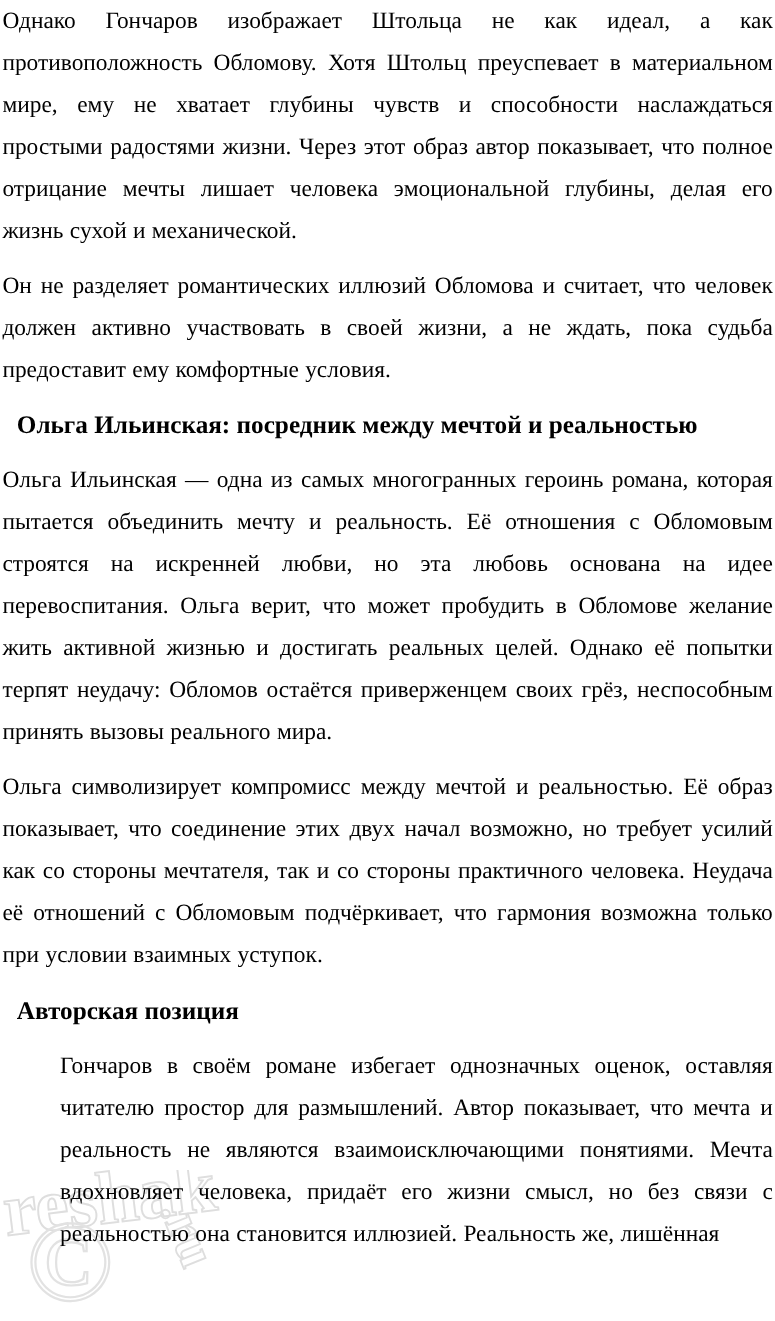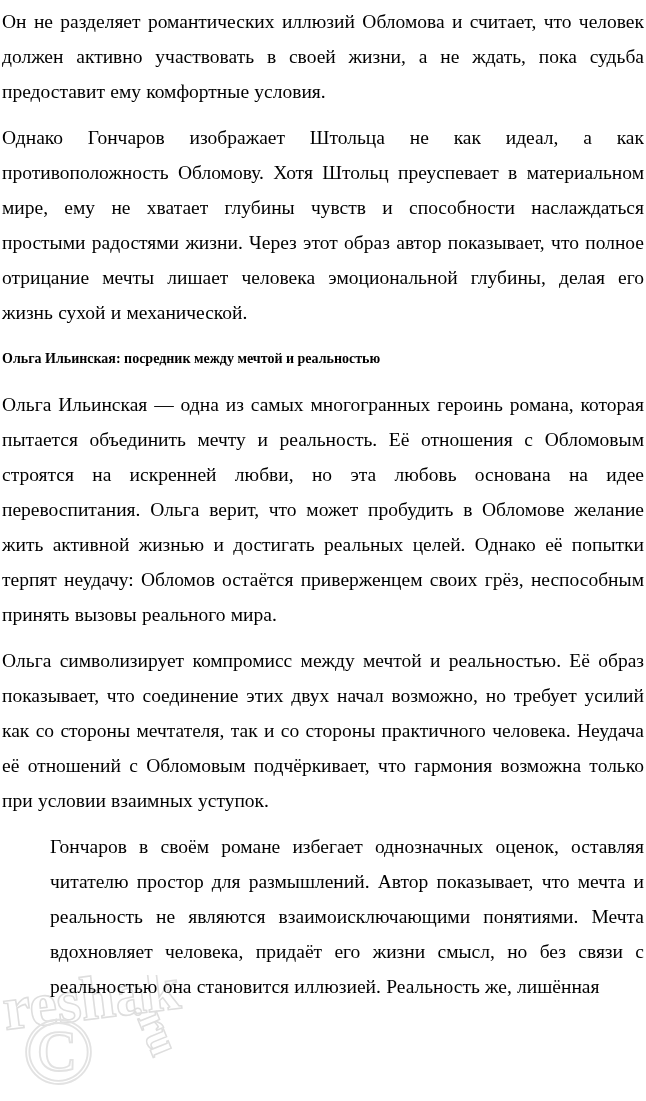--- a/index.html
+++ b/index.html
@@ -53,23 +53,23 @@
     text-align: justify;
     text-justify: inter-word;
     word-spacing: 0.02em;
     -webkit-hyphens: none;
     hyphens: none;
   }
   
   p.para.first { margin-top: 4px; }
 
   h2.heading {
-    margin: 0 0 11px 0;
+    margin: 0 0 11px 12px;
     padding: 0;
-    font-size: 14px;
+    font-size: 21px;
     line-height: 35px;
     font-weight: bold;
     text-align: left;
   }
 
   
   p.para.last { margin-bottom: 0; margin-left: 48px; }
 </style>
 </head>
 <body>
@@ -83,27 +83,28 @@
       </g>
       <g transform="rotate(68 160 78)">
         <text x="108" y="86" font-family="'Liberation Serif','DejaVu Serif',serif" font-size="44" font-weight="bold" fill="none" stroke="#dedede" stroke-width="1.5">.ru</text>
       </g>
       <text x="22" y="108" font-family="'Liberation Serif','DejaVu Serif',serif" font-size="96" fill="none" stroke="#e2e2e2" stroke-width="1.8">©</text>
     </svg>
   </div>
 
   <div id="content">
 
+    <p class="para">Однако Гончаров изображает Штольца не как идеал, а как противоположность Обломову. Хотя Штольц преуспевает в материальном мире, ему не хватает глубины чувств и способности наслаждаться простыми радостями жизни. Через этот образ автор показывает, что полное отрицание мечты лишает человека эмоциональной глубины, делая его жизнь сухой и механической.</p>
+
     <p class="para first">Он не разделяет романтических иллюзий Обломова и считает, что человек должен активно участвовать в своей жизни, а не ждать, пока судьба предоставит ему комфортные условия.</p>
-
-    <p class="para">Однако Гончаров изображает Штольца не как идеал, а как противоположность Обломову. Хотя Штольц преуспевает в материальном мире, ему не хватает глубины чувств и способности наслаждаться простыми радостями жизни. Через этот образ автор показывает, что полное отрицание мечты лишает человека эмоциональной глубины, делая его жизнь сухой и механической.</p>
 
     <h2 class="heading">Ольга Ильинская: посредник между мечтой и реальностью</h2>
 
     <p class="para">Ольга Ильинская — одна из самых многогранных героинь романа, которая пытается объединить мечту и реальность. Её отношения с Обломовым строятся на искренней любви, но эта любовь основана на идее перевоспитания. Ольга верит, что может пробудить в Обломове желание жить активной жизнью и достигать реальных целей. Однако её попытки терпят неудачу: Обломов остаётся приверженцем своих грёз, неспособным принять вызовы реального мира.</p>
 
     <p class="para">Ольга символизирует компромисс между мечтой и реальностью. Её образ показывает, что соединение этих двух начал возможно, но требует усилий как со стороны мечтателя, так и со стороны практичного человека. Неудача её отношений с Обломовым подчёркивает, что гармония возможна только при условии взаимных уступок.</p>
 
+    <h2 class="heading">Авторская позиция</h2>
 
     <p class="para last">Гончаров в своём романе избегает однозначных оценок, оставляя читателю простор для размышлений. Автор показывает, что мечта и реальность не являются взаимоисключающими понятиями. Мечта вдохновляет человека, придаёт его жизни смысл, но без связи с реальностью она становится иллюзией. Реальность же, лишённая</p>
 
   </div>
 </div>
 
 </body></html>

